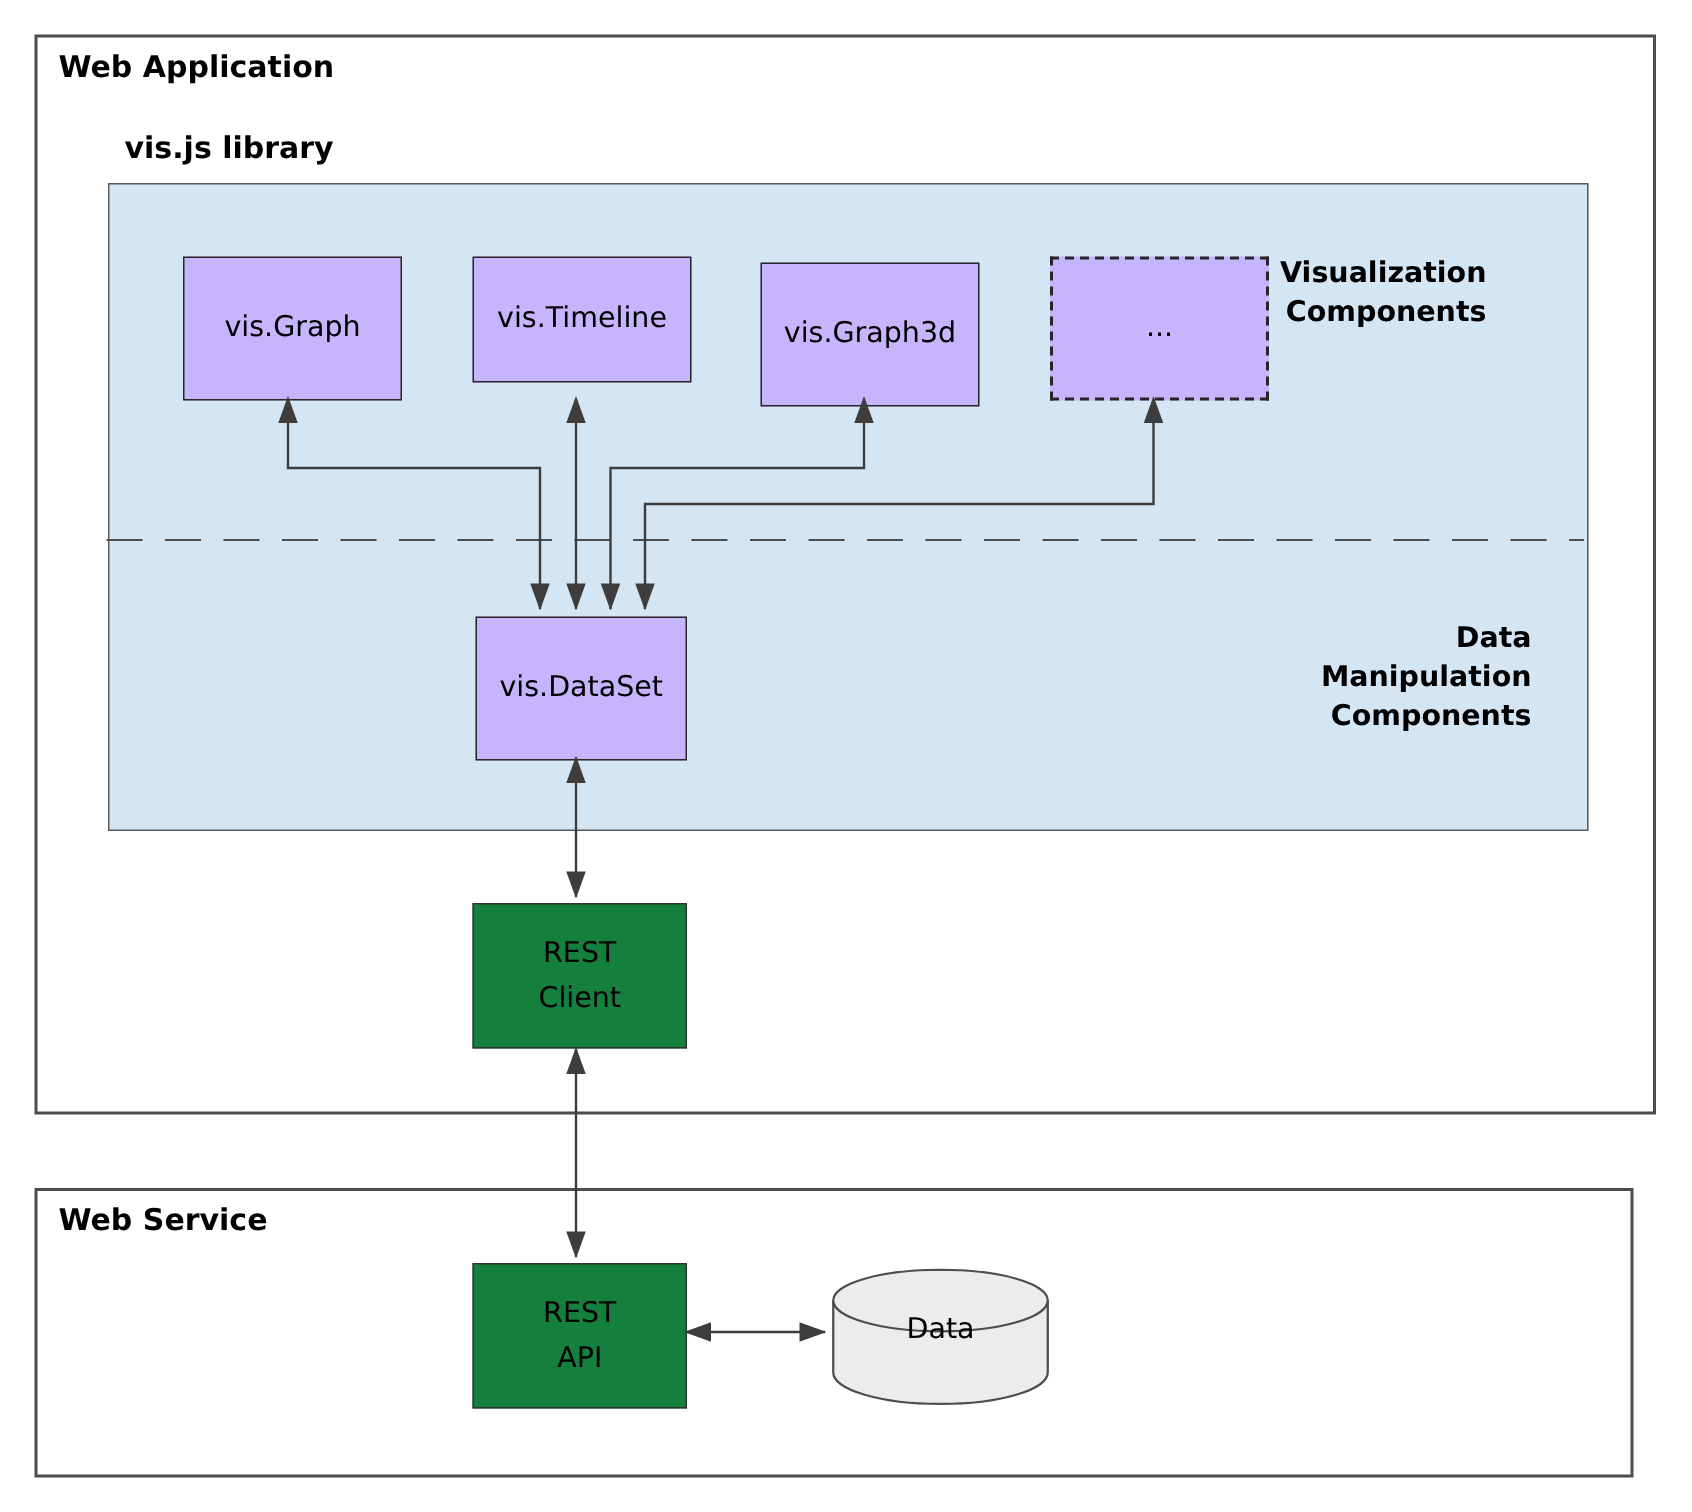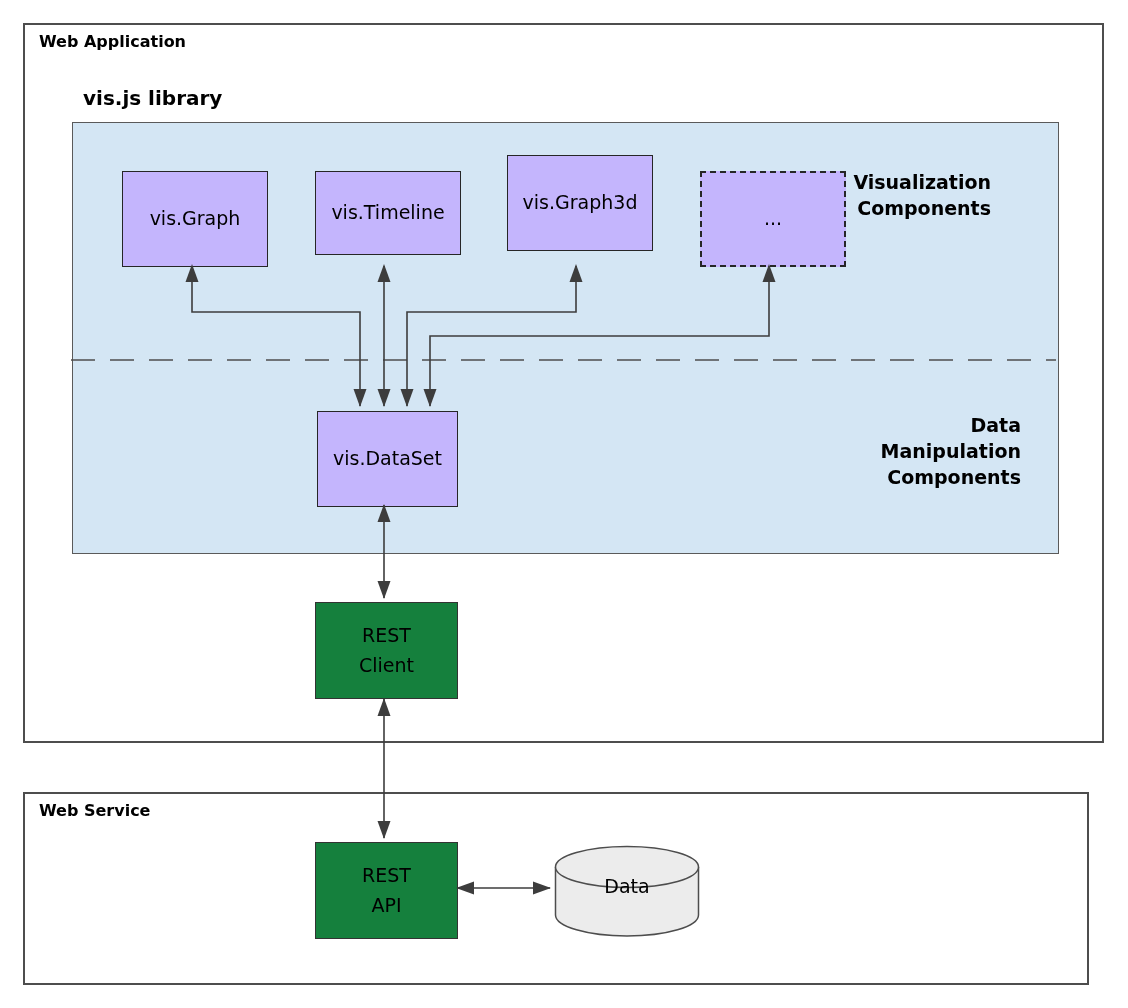--- a/index.html
+++ b/index.html
@@ -18,21 +18,21 @@
   .container {
     position: absolute;
     background: #ffffff;
     border: 2px solid #4d4d4d;
   }
   .webapp-container  { left: 23px; top: 23px;  width: 1081px; height: 720px; }
   .service-container { left: 23px; top: 792px; width: 1066px; height: 193px; }
 
   .big-title {
     position: absolute;
-    font-size: 16px;
+    font-size: 20px;
     font-weight: bold;
     white-space: nowrap;
   }
   .webapp-title  { left: 14px; top: 7px; }
   .service-title { left: 14px; top: 7px; }
 
   .lib-title {
     position: absolute;
     left: 58px; top: 61px;
     font-size: 20px;
@@ -55,21 +55,21 @@
     justify-content: center;
     text-align: center;
     font-size: 19px;
     line-height: 1.55;
     white-space: pre-line;
     background: #c4b5fd;
     border: 1.7px solid #262626;
   }
   .comp-graph    { left: 49px;  top: 48px; width: 146px; height: 96px; }
   .comp-timeline { left: 242px; top: 48px; width: 146px; height: 84px; }
-  .comp-graph3d  { left: 434px; top: 32px; width: 146px; height: 96px; }
+  .comp-graph3d  { left: 434px; top: 52px; width: 146px; height: 96px; }
   .comp-more     { left: 627px; top: 48px; width: 146px; height: 96px; border: 2px dashed #262626; }
   .dataset-node  { left: 244px; top: 288px; width: 141px; height: 96px; }
 
   .gray-node { background: #15803d; border-color: #333333; }
   .rest-client { left: 290px; top: 577px; width: 143px; height: 97px; }
   .rest-api    { left: 290px; top: 48px;  width: 143px; height: 97px; }
 
   .side-label {
     position: absolute;
     font-size: 19px;

